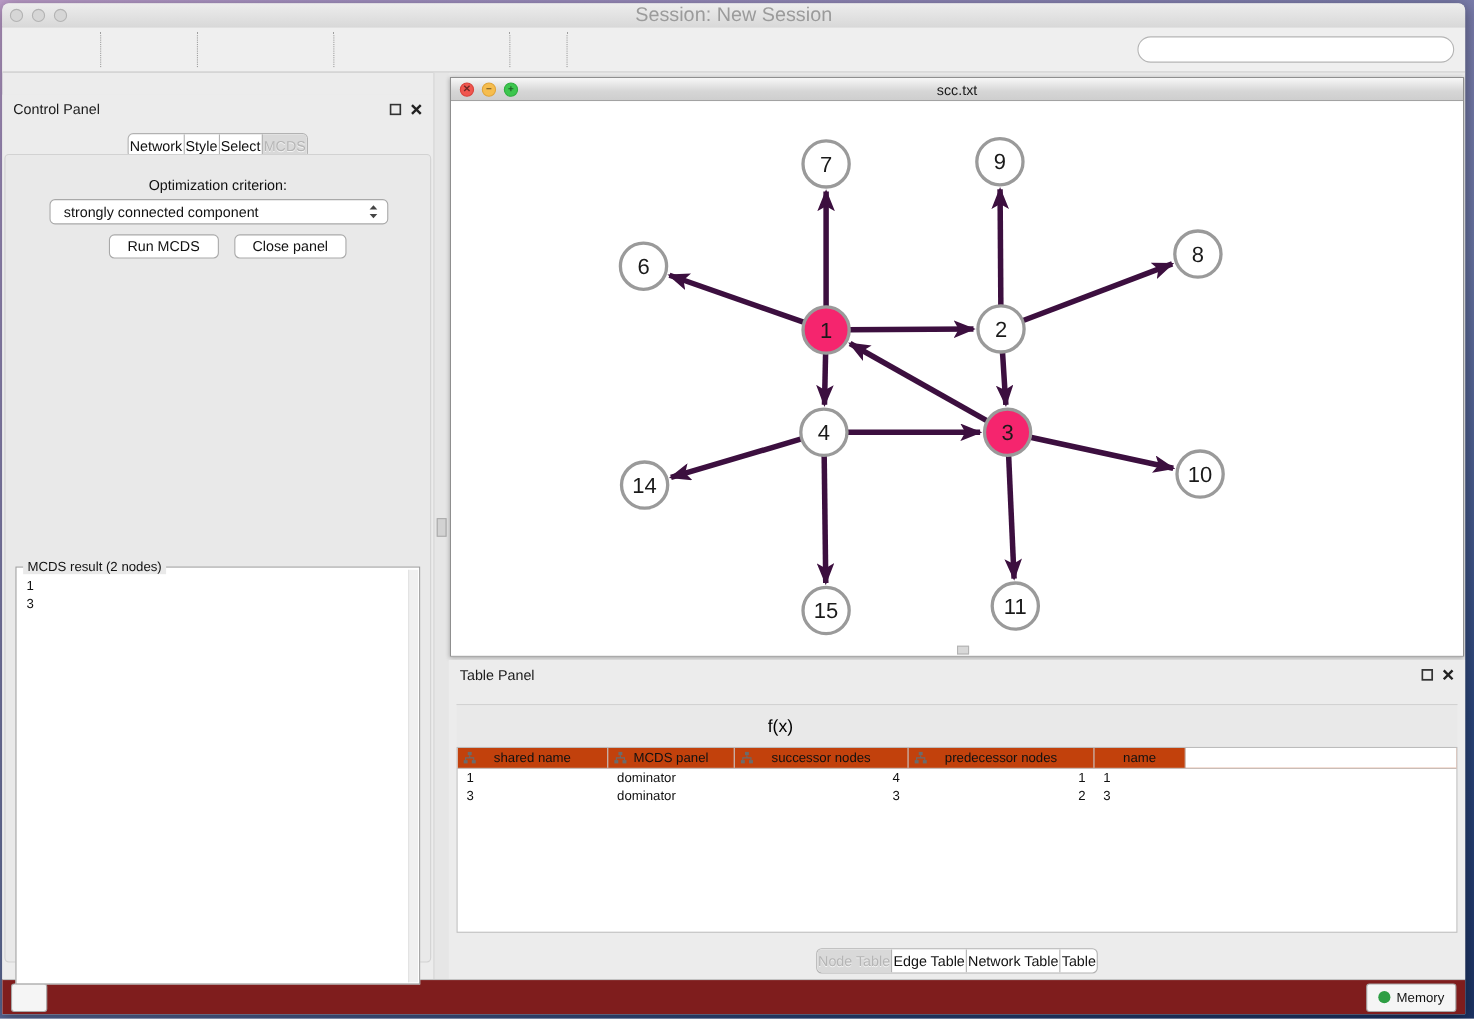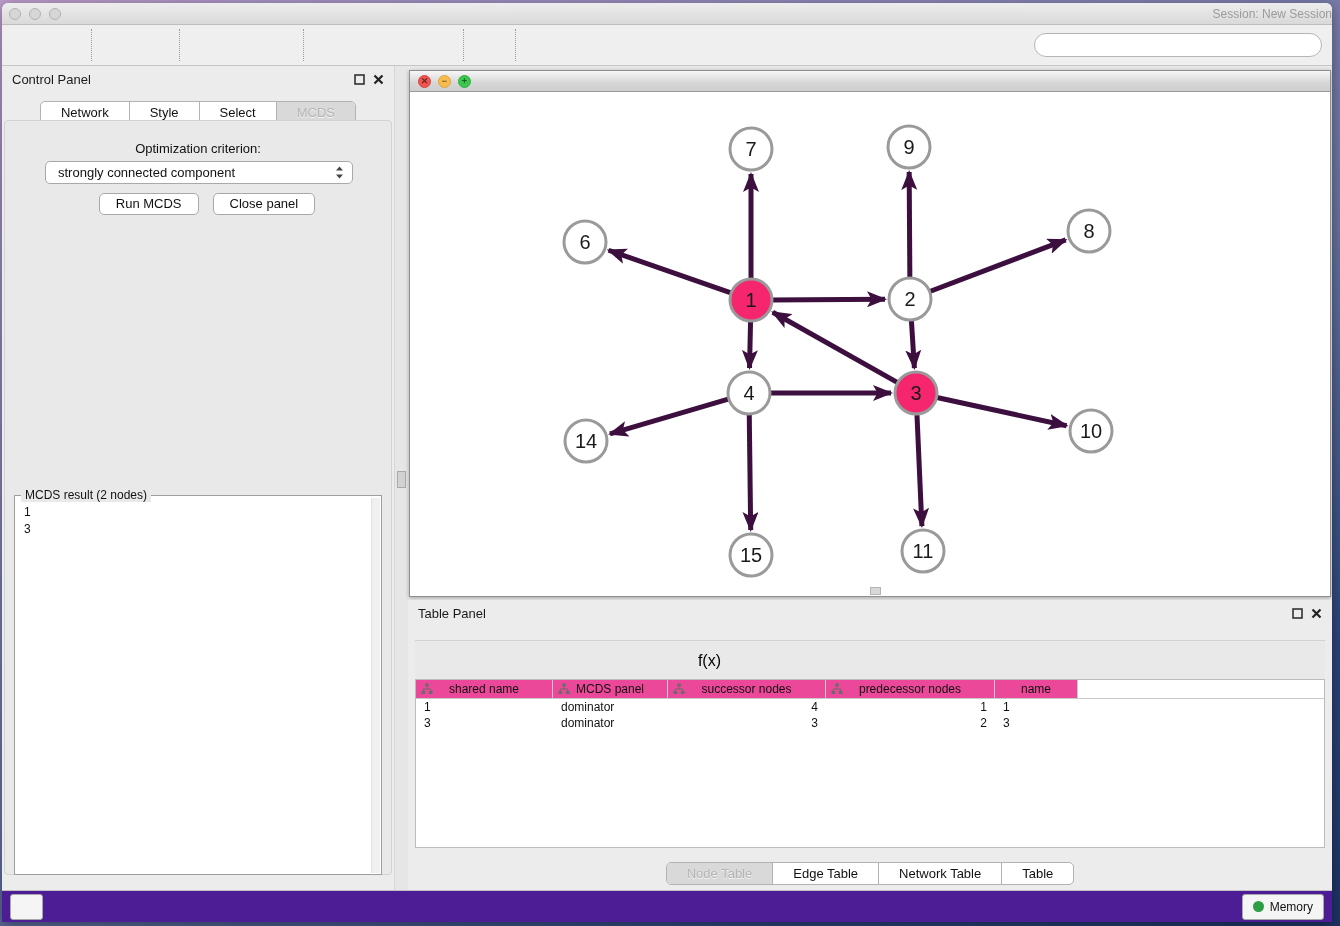--- a/index.html
+++ b/index.html
@@ -5,38 +5,38 @@
   html,body{margin:0;padding:0;width:1340px;height:926px;overflow:hidden;
     font-family:"Liberation Sans",sans-serif;}
   body{background:linear-gradient(155deg,#bd9dca 0%,#a391c2 10%,#65719f 55%,#2a4479 82%,#1c3364 100%);position:relative;}
   #appwin{position:absolute;left:2px;top:3px;width:1330px;height:919px;background:#ececec;
     border-radius:6px 6px 0 0;box-shadow:0 3px 14px rgba(0,0,0,.4);display:flex;flex-direction:column;overflow:hidden;}
   
   .titlebar{height:21px;background:linear-gradient(#ededed,#d9d9d9);border-bottom:1px solid #bdbdbd;
     position:relative;display:flex;align-items:center;border-radius:6px 6px 0 0;flex:0 0 auto;}
   .traffic{display:flex;gap:8px;margin-left:7px;}
   .traffic span{width:12px;height:12px;border-radius:50%;background:#d6d6d6;border:1px solid #b3b3b3;box-sizing:border-box;}
-  .wintitle{position:absolute;left:0;right:0;text-align:right;font-size:12px;color:#9b9b9b;}
+  .wintitle{position:absolute;left:0;right:0;text-align:center;font-size:18px;color:#9b9b9b;}
   
   .toolbar{height:40px;background:#efefef;border-bottom:1px solid #c6c6c6;display:flex;align-items:center;
     padding:0 10px;flex:0 0 auto;}
   .tbi{width:36px;height:34px;display:flex;align-items:center;justify-content:center;flex:0 0 auto;cursor:default;}
   .tsep{width:1px;height:32px;border-left:1px dotted #9e9e9e;margin:0 7px;flex:0 0 auto;}
   .searchbox{margin-left:auto;width:288px;height:24px;background:#fff;border:1px solid #b5b5b5;border-radius:12px;
     display:flex;align-items:center;padding:0 8px;box-sizing:border-box;}
   .searchbox input{border:none;outline:none;flex:1;font-size:12px;background:transparent;margin-left:5px;}
   
   .mainrow{flex:1;display:flex;min-height:0;}
   
-  .cpanel{width:392px;flex:0 0 auto;background:#ececec;position:relative;}
+  .cpanel{width:392px;flex:0 0 auto;background:#ececec;position:relative;margin-top:20px;}
   .panelhead{height:26px;display:flex;align-items:center;padding:0 10px;}
   .panelhead .ptitle{font-size:13px;color:#1a1a1a;}
   .phicons{margin-left:auto;display:flex;gap:8px;align-items:center;}
   .seg{display:inline-flex;border:1px solid #b2b2b2;border-radius:5px;overflow:hidden;background:#fff;height:21px;font-size:13px;}
-  .seg>div{padding:0 20px;line-height:21px;border-left:1px solid #b2b2b2;color:#111;cursor:default;}
+  .seg>div{padding:0 1px;line-height:21px;border-left:1px solid #b2b2b2;color:#111;cursor:default;}
   .seg>div:first-child{border-left:none;}
   .seg>div.sel{background:#d9d9d9;color:#b5b5b5;text-shadow:0 1px 0 #f4f4f4;}
   .segwrap{display:flex;justify-content:center;margin-top:9px;}
   .cpcontent{position:absolute;left:2px;right:2px;top:54px;bottom:15px;background:#e9e9e9;
     border:1px solid #d2d2d2;border-radius:4px;}
   .optlabel{text-align:center;margin-top:20px;font-size:13px;color:#111;}
   .macselect{position:absolute;left:40px;right:38px;top:40px;height:23px;background:#fff;border:1px solid #a9a9a9;
     border-radius:5px;display:flex;align-items:center;padding:0 6px 0 12px;box-sizing:border-box;font-size:13px;color:#111;}
   .macselect .stp{margin-left:auto;}
   .btnrow{position:absolute;top:72px;left:18px;right:0;display:flex;justify-content:center;gap:14px;}
@@ -65,31 +65,31 @@
   .nftext{position:absolute;left:0;right:0;text-align:center;font-size:13px;color:#1a1a1a;}
   .netcanvas{flex:1;position:relative;background:#fff;}
   .canvasgrip{position:absolute;left:50%;bottom:1px;width:9px;height:6px;background:#d8d8d8;border:1px solid #b4b4b4;}
   
   .tpanel{margin-top:3px;flex:1;background:#ececec;position:relative;min-height:0;}
   .tptoolbar{position:absolute;left:7px;right:7px;top:28px;height:42px;background:#e9e9e9;
     border-top:1px solid #d2d2d2;border-bottom:1px solid #d2d2d2;display:flex;align-items:center;padding:0 10px;box-sizing:border-box;margin-top:12px;}
   .tpi{width:37px;height:34px;display:flex;align-items:center;justify-content:center;flex:0 0 auto;cursor:default;}
   .dtable{position:absolute;left:7px;right:7px;top:79px;height:169px;background:#fff;border:1px solid #bcbcbc;
     box-sizing:border-box;overflow:hidden;}
-  .thead{display:flex;height:18px;border-bottom:1px solid #c9c9c9;font-size:12px;color:#111;background:#ec4899;}
+  .thead{display:flex;height:18px;border-bottom:1px solid #c9c9c9;font-size:12px;color:#111;background:#c2410c;}
   .th{position:relative;display:flex;align-items:center;justify-content:center;border-right:1px solid #c9c9c9;
     box-sizing:border-box;flex:0 0 auto;}
   .th .hicon{position:absolute;left:5px;top:3px;}
   .th.fill{flex:1;background:#fff;border-right:none;}
   .trow{display:flex;height:16px;font-size:12px;color:#111;}
   .td{box-sizing:border-box;flex:0 0 auto;padding:1px 8px 0 8px;white-space:nowrap;overflow:hidden;}
   .td.num{text-align:right;}
   .tabsrow{position:absolute;left:0;right:0;bottom:5px;display:flex;justify-content:center;}
   
-  .statusbar{height:31px;background:#4c1d95;border-top:1px solid #c2c2c2;display:flex;align-items:center;
+  .statusbar{height:31px;background:#7f1d1d;border-top:1px solid #c2c2c2;display:flex;align-items:center;
     padding:0 8px;flex:0 0 auto;}
   .listbtn{width:31px;height:24px;background:#f5f5f5;border:1px solid #a8a8a8;border-radius:3px;
     display:flex;align-items:center;justify-content:center;cursor:default;}
   .membtn{margin-left:auto;height:24px;background:#f5f5f5;border:1px solid #a8a8a8;border-radius:3px;
     display:flex;align-items:center;padding:0 10px;gap:6px;font-size:12px;color:#111;cursor:default;}
   .memdot{width:11px;height:11px;border-radius:50%;background:#2e9e44;}
   svg{display:block;}
 </style>
 </head>
 <body>
@@ -303,20 +303,21 @@
 
     <div class="rightcol">
 
       <div class="netframe">
         <div class="nftitle">
           <div class="nfbtns">
             <span class="nfb-close">✕</span>
             <span class="nfb-min">−</span>
             <span class="nfb-max">+</span>
           </div>
+          <div class="nftext">scc.txt</div>
         </div>
         <div class="netcanvas">
           <svg width="922" height="503" viewBox="0 0 922 503">
               <defs>
                 <marker id="arrowhead" markerUnits="userSpaceOnUse" markerWidth="20" markerHeight="16" refX="18" refY="8" orient="auto">
                   <path d="M0 0L20 8L0 16L4.5 8Z" fill="#3c0f3f"></path>
                 </marker>
               </defs>
               <line x1="341" y1="189" x2="341" y2="82" stroke="#3c0f3f" stroke-width="5" marker-end="url(#arrowhead)"></line>
               <line x1="323.0633246997125" y1="201.73296887098388" x2="198.60088855300984" y2="158.24609359081066" stroke="#3c0f3f" stroke-width="5" marker-end="url(#arrowhead)"></line>

